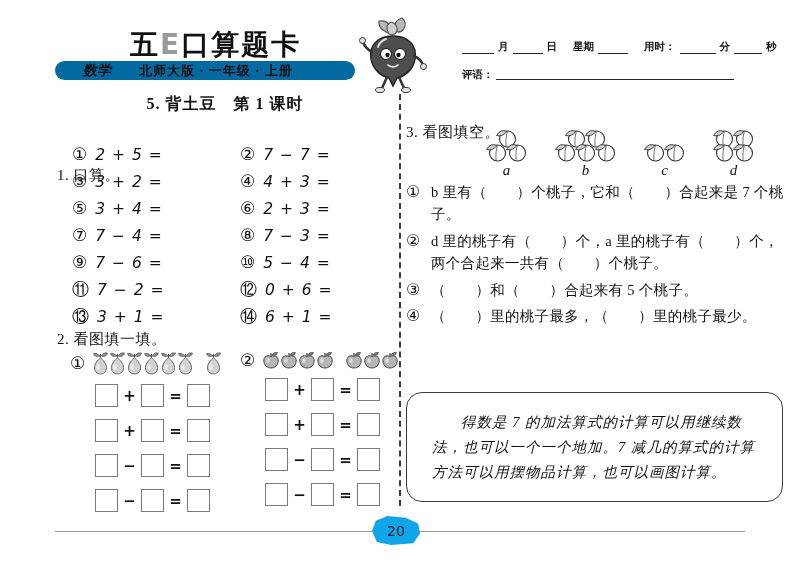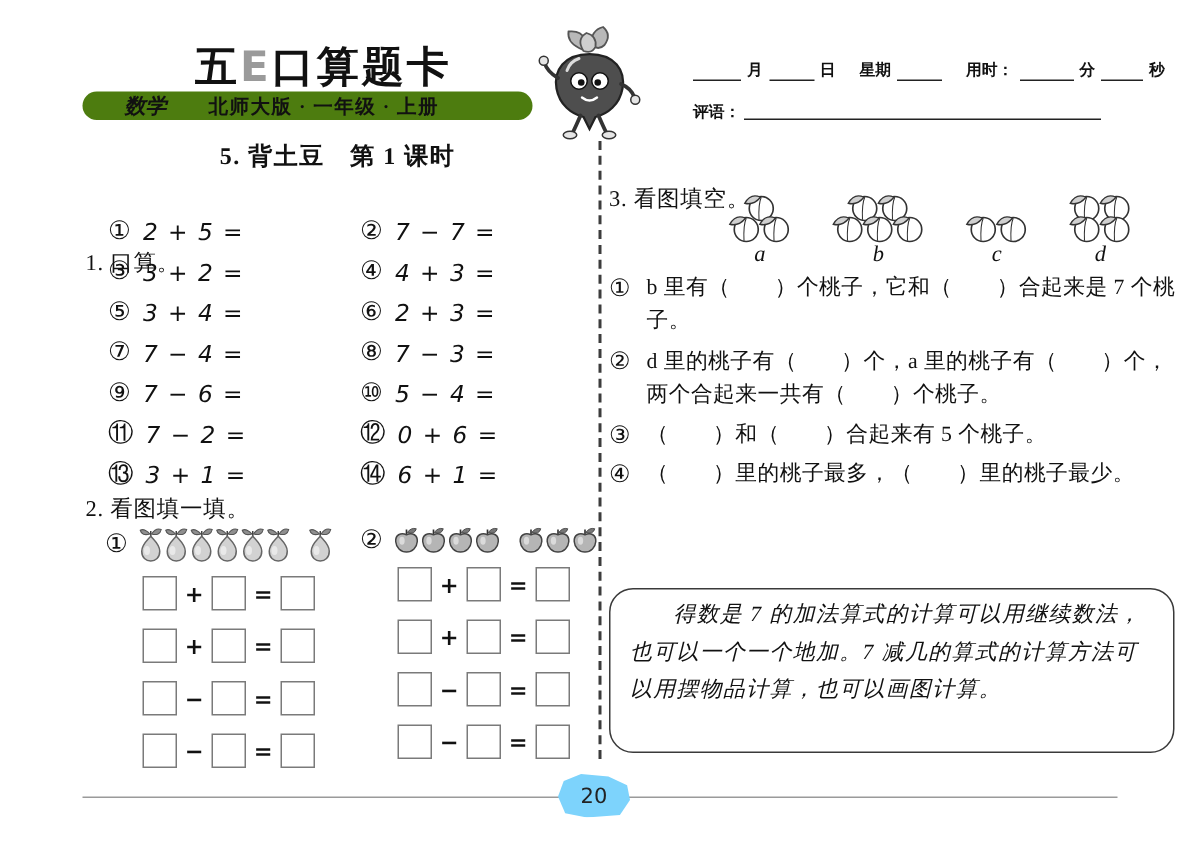--- a/index.html
+++ b/index.html
@@ -3,21 +3,21 @@
 <meta charset="utf-8">
 <style>
   html,body{margin:0;padding:0;background:#fff;}
   #page{position:relative;width:800px;height:574px;background:#fff;overflow:hidden;
         font-family:"Liberation Serif",serif;color:#111;}
 
   
   .main-title{position:absolute;left:130px;top:26px;font-family:"DejaVu Sans",sans-serif;
               font-size:28px;font-weight:bold;letter-spacing:2px;white-space:nowrap;}
   .main-title .gray{color:#9a9a9a;}
-  .subject-bar{position:absolute;left:55px;top:61px;width:300px;height:19px;background:#4d7c0f;
+  .subject-bar{position:absolute;left:55px;top:61px;width:300px;height:19px;background:#0369a1;
                border-radius:10px;display:flex;align-items:center;box-sizing:border-box;
                padding-left:28px;gap:28px;}
   .subject{font-weight:bold;font-style:italic;font-size:14px;}
   .edition{font-weight:bold;font-size:13px;letter-spacing:1px;}
   .mascot{position:absolute;left:356px;top:14px;}
 
   .meta{position:absolute;left:462px;top:40px;width:330px;font-size:10.5px;font-weight:bold;
         display:flex;align-items:flex-end;gap:4px;white-space:nowrap;}
   .comment{position:absolute;left:462px;top:68px;font-size:10.5px;font-weight:bold;
            display:flex;gap:2px;}
@@ -60,25 +60,25 @@
   .prow.top{margin-bottom:-7px;}
   .plabel{font-style:italic;font-size:15px;margin-top:1px;line-height:1;}
 
   .questions{position:absolute;left:406px;top:181px;width:384px;}
   .q{display:flex;margin-bottom:4px;}
   .qnum{width:25px;flex:none;font-family:"DejaVu Sans",sans-serif;font-size:16px;padding-top:1px;}
   .qtext{flex:1;font-size:14.5px;line-height:1.55;letter-spacing:0.3px;}
 
   .note-box{position:absolute;left:406px;top:392px;width:377px;height:110px;box-sizing:border-box;
             border:1.7px solid #3a3a3a;border-radius:16px;padding:5px 13px;overflow:hidden;}
-  .note-box p{margin:0;font-size:14.5px;line-height:1.72;font-style:italic;letter-spacing:1px;text-indent:2em;}
+  .note-box p{margin:12px;font-size:14.5px;line-height:1.72;font-style:italic;letter-spacing:1px;text-indent:2em;}
 
   
   .footer-line{position:absolute;left:55px;top:531px;width:690px;border-top:1.5px solid #9a9a9a;}
-  .page-badge{position:absolute;left:372px;top:516px;width:48px;height:29px;background:#7dd3fc;
+  .page-badge{position:absolute;left:372px;top:516px;width:48px;height:29px;background:#0ea5e9;
               clip-path:polygon(32% 0,70% 6%,96% 26%,100% 60%,86% 94%,40% 100%,10% 90%,0 52%,8% 16%);
               display:flex;align-items:center;justify-content:center;
               font-family:"DejaVu Sans",sans-serif;font-size:14px;color:#222;}
   .footer-note{position:absolute;left:0;top:544px;width:100%;text-align:center;font-size:12.5px;
                letter-spacing:1px;color:#222;}
 </style>
 </head>
 <body>
 
 <div id="page">

